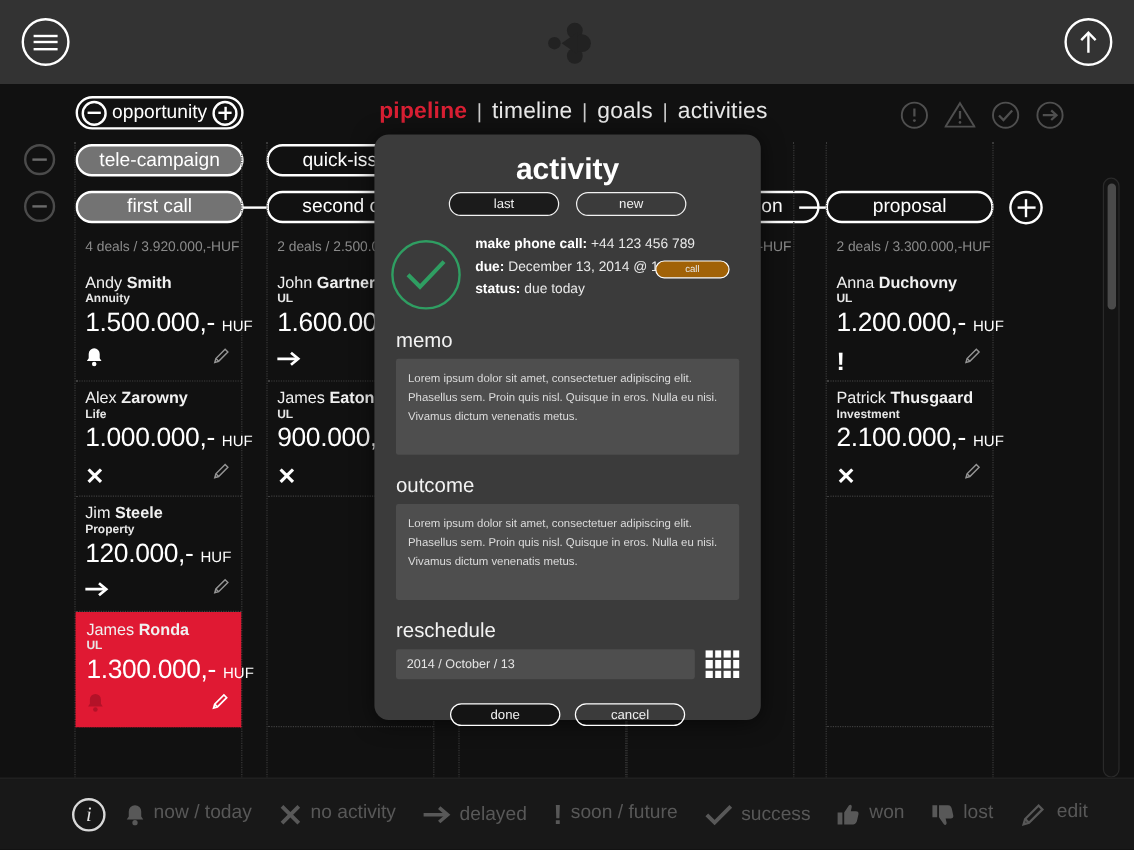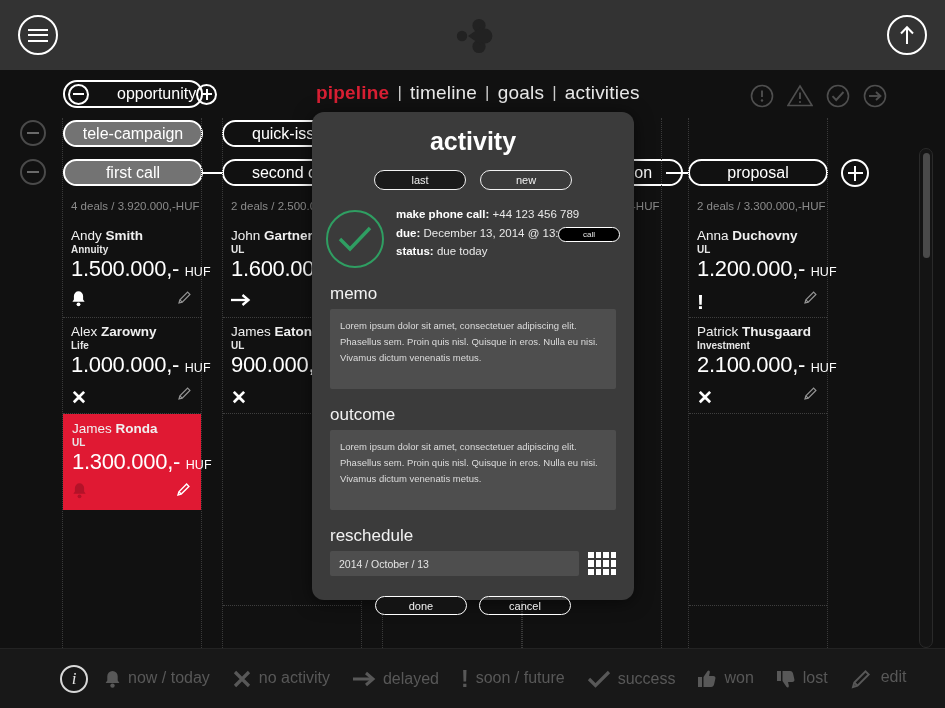--- a/index.html
+++ b/index.html
@@ -55,21 +55,21 @@
     display: flex; align-items: center; justify-content: center;
     border: 2px solid #ffffff; border-radius: 18px;
     color: #ffffff; font-size: 16px; height: 27px;
     background: transparent; white-space: nowrap;
   }
   .pill.red { background: #737373; border-color: #ffffff; }
   .pill.opp {
     position: absolute; left: 63px; top: 80px; width: 140px; height: 28px;
     justify-content: space-between; padding: 0 3px; border-radius: 16px;
   }
-  .pill.opp .lbl { flex: 1; font-size: 16px; margin-left: 28px; }
+  .pill.opp .lbl { flex: 1; text-align: center; font-size: 16px; }
   .icon-circ-sm {
     width: 21px; height: 21px; border: 2px solid #fff; border-radius: 50%;
     display: flex; align-items: center; justify-content: center;
     position: relative; flex: 0 0 auto;
   }
   .icon-circ-sm .h { position: absolute; width: 11px; height: 2px; background: #fff; }
   .icon-circ-sm .v { position: absolute; width: 2px; height: 11px; background: #fff; }
 
   .plus-big {
     position: absolute; width: 28px; height: 28px; border: 2px solid #fff;
@@ -153,40 +153,40 @@
   
   .modal {
     position: absolute; left: 312px; top: 112px; width: 322px; height: 488px;
     background: #3b3b3b; border-radius: 12px; z-index: 40;
     box-shadow: 0 2px 18px rgba(0,0,0,.55);
   }
   .modal .mtitle {
     text-align: center; color: #ffffff; font-size: 25px; font-weight: bold;
     padding-top: 15px;
   }
-  .tabrow { display: flex; justify-content: center; gap: 14px; margin-top: 14px; }
+  .tabrow { display: flex; justify-content: center; gap: 14px; margin-top: 4px; }
   .tabpill {
     width: 92px; height: 20px; border: 1.5px solid #f2f2f2; border-radius: 10px;
     display: flex; align-items: center; justify-content: center;
     font-size: 11px; color: #f0f0f0; background: transparent;
   }
   .tabpill.active { background: #1b1b1b; }
 
   .actblock { display: flex; margin: 18px 14px 0 14px; }
   .checkring {
     width: 58px; height: 58px; border: 2.5px solid #2f9e62; border-radius: 50%;
     display: flex; align-items: center; justify-content: center; flex: 0 0 auto;
     margin-top: 2px;
   }
   .actinfo { margin-left: 12px; flex: 1; position: relative; }
   .actinfo .ln { font-size: 11.5px; color: #e9e9e9; margin-bottom: 6.5px; }
   .actinfo .ln b { font-weight: bold; color: #ffffff; }
   .callpill {
-    position: absolute; right: 0; top: 19px; width: 62px; height: 15px;
-    border: 1.5px solid #ffffff; border-radius: 8px; background: #000000;
+    position: absolute; right: 12px; top: 19px; width: 62px; height: 15px;
+    border: 1.5px solid #ffffff; border-radius: 8px; background: #a16207;
     display: flex; align-items: center; justify-content: center;
     font-size: 8px; color: #e8e8e8;
   }
 
   .fieldlabel {
     color: #f2f2f2; font-size: 17px; margin: 16px 0 5px 18px;
   }
   .textbox {
     margin: 0 18px; background: #4e4e4e; border: none; border-radius: 2px;
     color: #dcdcdc; font-size: 9.5px; line-height: 16px;
@@ -371,20 +371,39 @@
           <div class="foot">
             <span class="st g-x">✕</span>
             <span class="ed">
               <svg width="17" height="17" viewBox="0 0 17 17">
                   <path d="M3 14 L3.9 10.8 L11.6 3.1 L13.9 5.4 L6.2 13.1 Z" fill="none" stroke="#fff" stroke-width="1.2"></path>
                   <path d="M3.9 10.8 L6.2 13.1" stroke="#fff" stroke-width="1.2"></path>
                 </svg>
             </span>
           </div>
         </div>
+        <div class="card">
+          <div class="nm"><span>Jim</span> <b>Steele</b></div>
+          <div class="typ">Property</div>
+          <div class="amt"><span>120.000,-</span> <span class="cur">HUF</span></div>
+          <div class="foot">
+            <span class="st g-arrow">
+              <svg width="20" height="14" viewBox="0 0 20 14">
+                  <path d="M0 7 L16 7" stroke="#fff" stroke-width="2.3"></path>
+                  <path d="M11.5 2 L17.5 7 L11.5 12" fill="none" stroke="#fff" stroke-width="2.3"></path>
+                </svg>
+            </span>
+            <span class="ed">
+              <svg width="17" height="17" viewBox="0 0 17 17">
+                  <path d="M3 14 L3.9 10.8 L11.6 3.1 L13.9 5.4 L6.2 13.1 Z" fill="none" stroke="#fff" stroke-width="1.2"></path>
+                  <path d="M3.9 10.8 L6.2 13.1" stroke="#fff" stroke-width="1.2"></path>
+                </svg>
+            </span>
+          </div>
+        </div>
         <div class="card sel">
           <div class="nm"><span>James</span> <b>Ronda</b></div>
           <div class="typ">UL</div>
           <div class="amt"><span>1.300.000,-</span> <span class="cur">HUF</span></div>
           <div class="foot">
             <span class="st g-bell">
               <svg width="15" height="17" viewBox="0 0 15 17">
                   <path d="M7.5 1.3 a4.6 4.6 0 0 1 4.6 4.6 v3.6 l1.5 2.3 h-12.2 l1.5-2.3 v-3.6 a4.6 4.6 0 0 1 4.6-4.6z" fill="#b31228"></path>
                   <circle cx="7.5" cy="14.3" r="1.9" fill="#b31228"></circle>
                 </svg>

